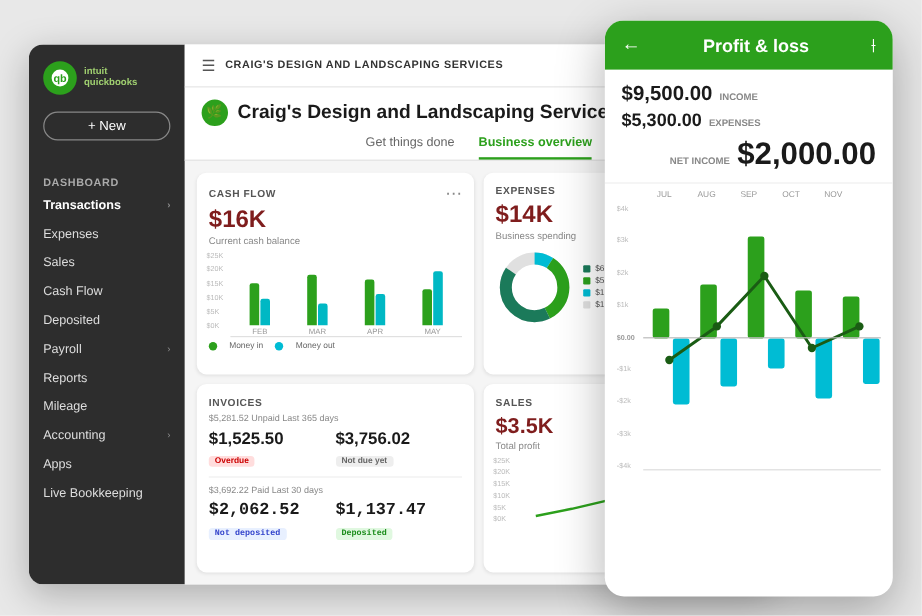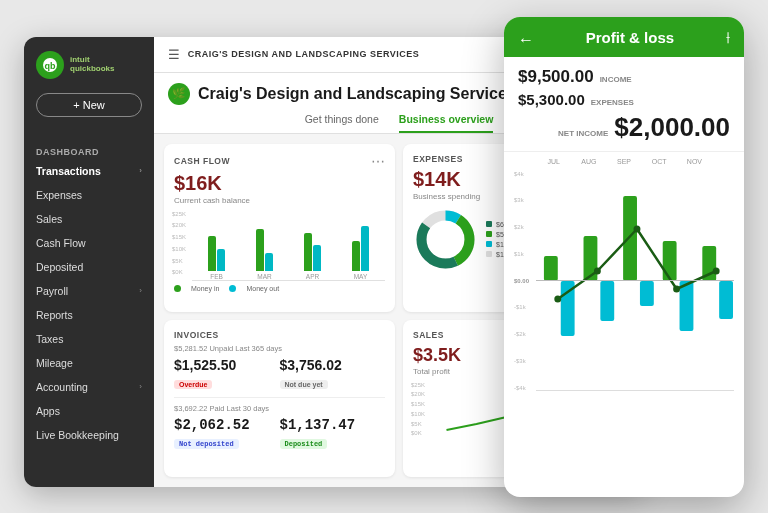--- a/index.html
+++ b/index.html
@@ -546,23 +546,20 @@
       </div>
       <div class="sidebar-item">
         <span>Deposited</span>
       </div>
       <div class="sidebar-item">
         <span>Payroll</span>
           <span class="chevron">›</span>
       </div>
       <div class="sidebar-item">
         <span>Reports</span>
-      </div>
-      <div class="sidebar-item">
-        <span>Taxes</span>
       </div>
       <div class="sidebar-item">
         <span>Mileage</span>
       </div>
       <div class="sidebar-item">
         <span>Accounting</span>
           <span class="chevron">›</span>
       </div>
       <div class="sidebar-item">
         <span>Apps</span>

